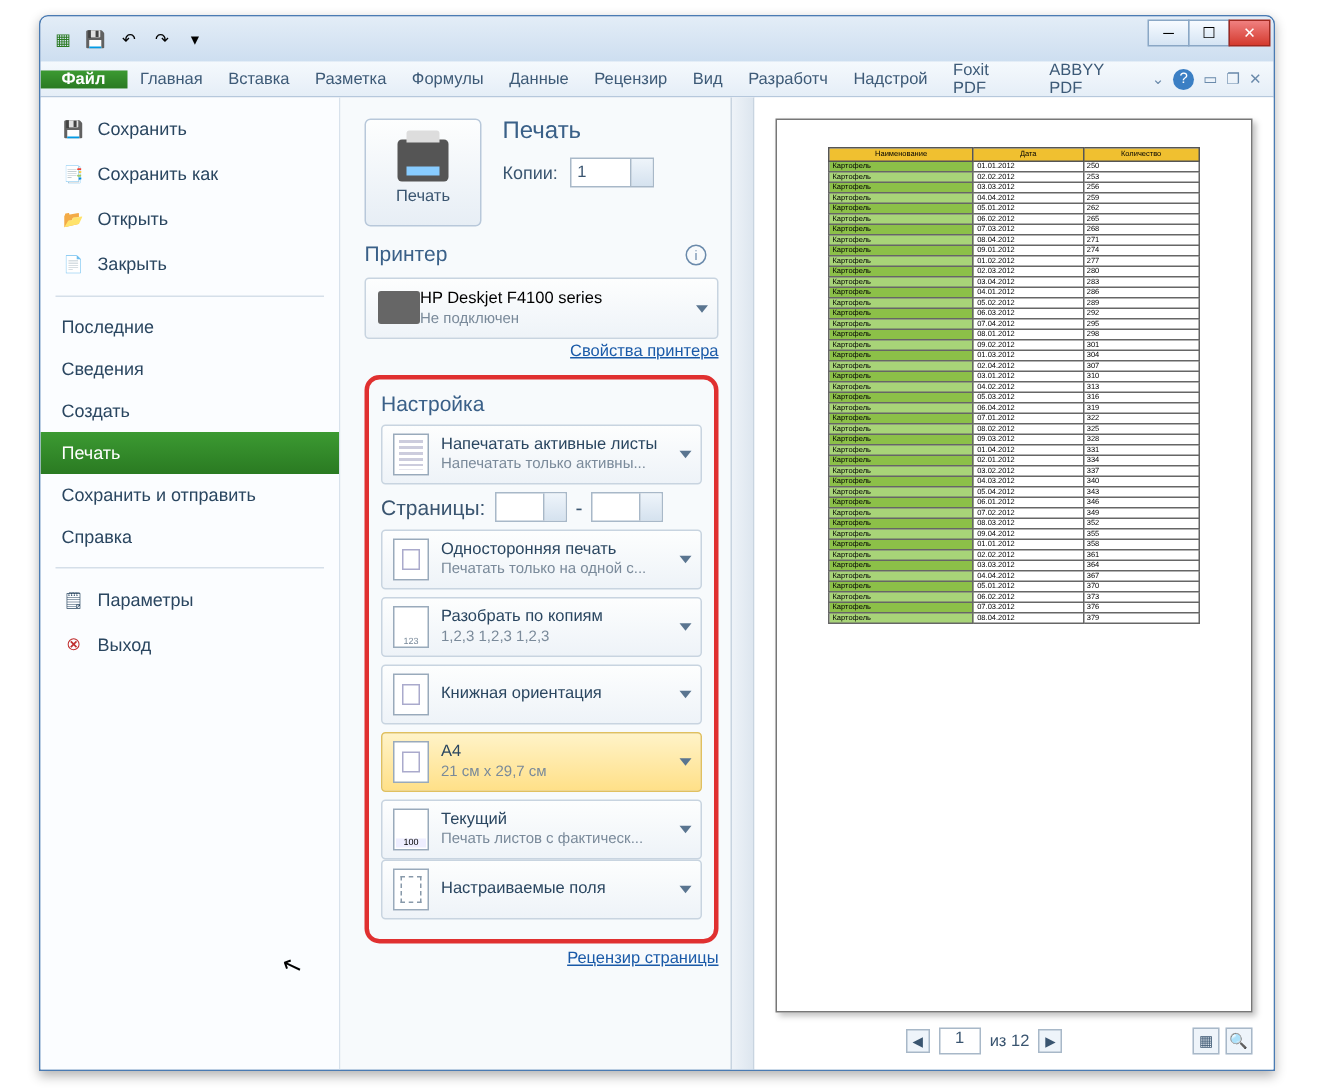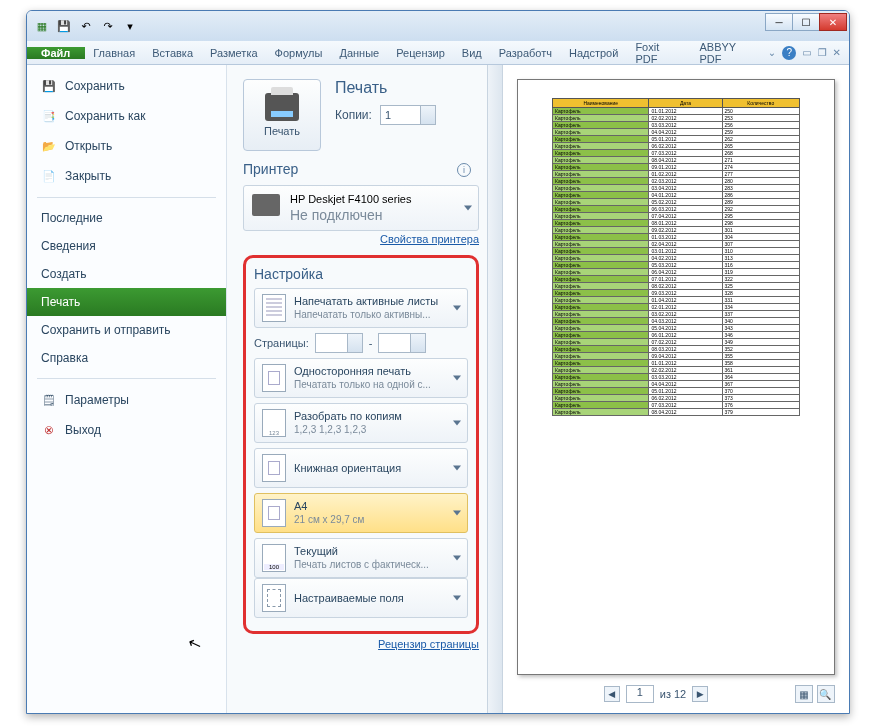--- a/index.html
+++ b/index.html
@@ -26,38 +26,38 @@
 .content { flex: 1; display: flex; background: #f7fafc; position: relative; }
 .settings-col { width: 260px; padding: 14px 8px 14px 16px; position: relative; }
 .sec-title { font-size: 16px; color: #3a6088; margin-bottom: 8px; }
 .big-print { width: 78px; height: 72px; border: 1px solid #b8c8da; border-radius: 4px; background: linear-gradient(#fdfefe,#e7eef5); display: flex; flex-direction: column; align-items: center; justify-content: center; gap: 4px; font-size: 11px; color: #3a5570; }
 .printer-ico { width: 34px; height: 28px; background: #555; border-radius: 3px; position: relative; }
 .printer-ico::before { content: ''; position: absolute; top: -6px; left: 6px; right: 6px; height: 8px; background: #ddd; border-radius: 2px 2px 0 0; }
 .printer-ico::after { content: ''; position: absolute; bottom: 4px; left: 6px; right: 6px; height: 6px; background: #8cf; }
 .row { display: flex; align-items: center; gap: 8px; margin-bottom: 10px; font-size: 12px; color: #3a5570; }
 .spinner { width: 56px; height: 20px; border: 1px solid #a8b8c8; background: #fff; display: flex; align-items: center; padding: 0 4px; font-size: 11px; position: relative; }
 .spinner::after { content: ''; position: absolute; right: 0; top: 0; bottom: 0; width: 14px; background: linear-gradient(#eef4fa,#d5e2ef); border-left: 1px solid #a8b8c8; }
-.printer-box { border: 1px solid #c8d4e0; background: linear-gradient(#fdfefe,#eef3f8); padding: 6px 8px; border-radius: 3px; display: flex; gap: 10px; align-items: flex-start; position: relative; margin-bottom: 2px; }
+.printer-box { border: 1px solid #c8d4e0; background: linear-gradient(#fdfefe,#eef3f8); padding: 6px 8px; border-radius: 3px; display: flex; gap: 0; align-items: flex-start; position: relative; margin-bottom: 2px; }
 .printer-img { width: 28px; height: 22px; background: #666; border-radius: 2px; flex-shrink: 0; margin-top: 2px; }
 .pb-text { font-size: 11px; line-height: 1.3; }
-.pb-text .sub { color: #7a8a9a; font-size: 14px; }
+.pb-text .sub { color: #7a8a9a; font-size: 10px; }
 .dd-arrow { position: absolute; right: 6px; top: 50%; transform: translateY(-50%); width: 0; height: 0; border-left: 4px solid transparent; border-right: 4px solid transparent; border-top: 5px solid #5a7590; }
 .link { color: #1a5aa8; font-size: 11px; text-decoration: underline; text-align: right; display: block; margin-bottom: 10px; }
 .red-box { border: 3px solid #e03030; border-radius: 10px; padding: 8px; margin-top: 4px; }
 .opt { border: 1px solid #c8d4e0; background: linear-gradient(#fdfefe,#eef3f8); padding: 5px 7px; border-radius: 3px; display: flex; gap: 8px; align-items: center; position: relative; margin-bottom: 5px; min-height: 36px; }
 .opt.hl { background: linear-gradient(#fff3c8,#ffe088); border-color: #e0c060; }
 .opt-ico { width: 24px; height: 28px; flex-shrink: 0; border: 1px solid #9ab; background: #fff; position: relative; }
 .opt-ico.sheets::after { content: ''; position: absolute; inset: 3px; background: repeating-linear-gradient(#ccd 0 2px, transparent 2px 4px); }
 .opt-ico.page::after { content: ''; position: absolute; inset: 6px 5px; border: 1px solid #aac; }
 .opt-ico.collate::after { content: '123'; position: absolute; inset: 0; font-size: 6px; color: #789; display: flex; align-items: flex-end; justify-content: center; }
 .opt-ico.margins::after { content: ''; position: absolute; inset: 4px; border: 1px dashed #89a; }
 .opt-ico.scale::after { content: '100'; position: absolute; bottom: 1px; left: 1px; right: 1px; font-size: 6px; text-align: center; background: #eef; }
 .opt-txt { font-size: 11px; line-height: 1.25; color: #2a4660; overflow: hidden; }
 .opt-txt .sub { color: #7a8a9a; font-size: 10px; white-space: nowrap; overflow: hidden; text-overflow: ellipsis; }
-.pages-row { display: flex; align-items: center; gap: 6px; font-size: 11px; color: #3a5570; margin-bottom: 5px; }
+.pages-row { display: flex; align-items: center; gap: 6px; font-size: 14px; color: #3a5570; margin-bottom: 5px; }
 .pages-row .spinner { width: 48px; }
 .info-i { position: absolute; right: 8px; top: 2px; width: 14px; height: 14px; border-radius: 50%; border: 1px solid #6a8aab; color: #6a8aab; font-size: 9px; display: flex; align-items: center; justify-content: center; }
 .vscroll { width: 16px; background: linear-gradient(90deg,#eef3f8,#dde6ef); border-left: 1px solid #c8d4e0; border-right: 1px solid #c8d4e0; }
 .preview-col { flex: 1; background: #fff; display: flex; flex-direction: column; padding: 14px 14px 6px 14px; }
 .preview-page { flex: 1; border: 1px solid #777; box-shadow: 2px 2px 4px rgba(0,0,0,0.25); background: #fff; padding: 18px 34px; overflow: hidden; }
 .tbl { width: 100%; border-collapse: collapse; font-size: 5px; }
 .tbl th { background: #f0c030; border: 1px solid #555; padding: 1px 2px; font-weight: normal; }
 .tbl td { border: 1px solid #666; padding: 0 2px; }
 .tbl tr:nth-child(odd) td:first-child { background: #8cc048; }
 .tbl tr:nth-child(even) td:first-child { background: #a8d478; }

